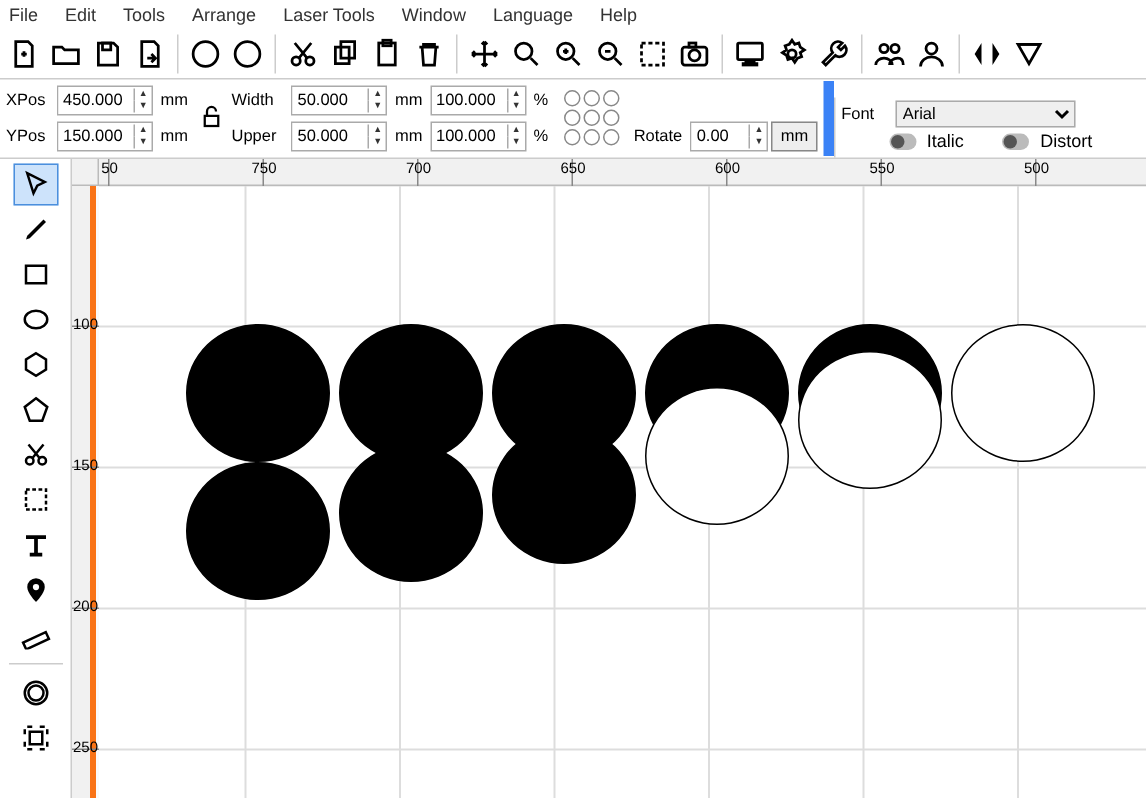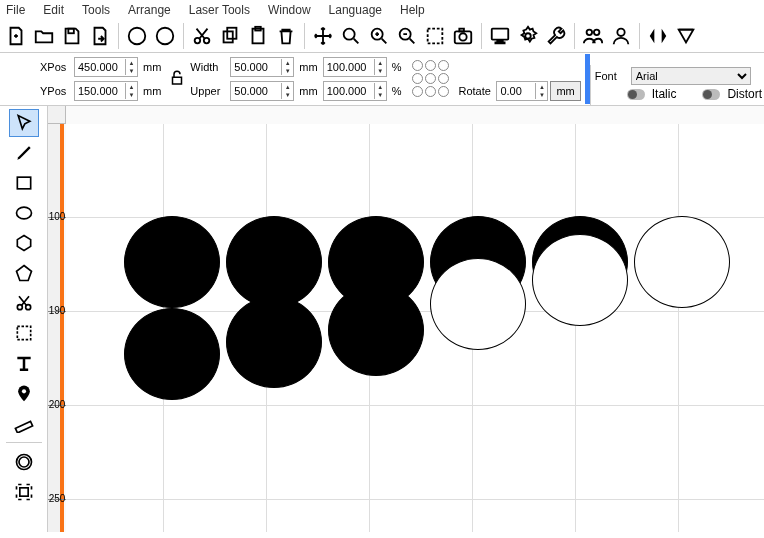--- a/index.html
+++ b/index.html
@@ -4,21 +4,21 @@
 <style>
   * { box-sizing: border-box; margin:0; padding:0; font-family: Arial, sans-serif; }
   body { background:#fff; width:764px; height:538px; overflow:hidden; color:#000; font-size:12px; user-select:none; }
   .menubar { display:flex; gap:18px; padding:3px 6px; font-size:12px; color:#333; background:#fff; }
   .menubar span { cursor:default; }
   .toolbar-main { display:flex; align-items:center; padding:2px 2px; gap:0; border-bottom:1px solid #ccc; }
   .tbtn { width:28px; height:28px; display:flex; align-items:center; justify-content:center; color:#000; }
   .tbtn svg { width:22px; height:22px; stroke:#000; fill:none; stroke-width:2; }
   .sep { width:1px; height:26px; background:#ccc; margin:0 4px; }
   .toolrow2 { display:flex; align-items:center; border-bottom:1px solid #ccc; }
-  .coord-panel { display:flex; align-items:center; padding:3px 4px; gap:4px; border-right:5px solid #3b82f6;margin-left:36px; }
+  .coord-panel { display:flex; align-items:center; padding:3px 4px; gap:4px; border-right:7px solid #3b82f6; }
   .coord-panel .col { display:flex; flex-direction:column; gap:4px; }
   .coord-panel .row { display:flex; align-items:center; gap:2px; }
   .lbl { font-size:11px; min-width:32px; color:#000; }
   .spin { display:flex; align-items:center; border:1px solid #aaa; background:#fff; height:20px; }
   .spin input { border:none; width:50px; height:18px; padding:0 3px; font-size:11px; outline:none; }
   .spin .arrows { display:flex; flex-direction:column; width:12px; }
   .spin .arrows span { font-size:6px; line-height:8px; text-align:center; color:#333; cursor:pointer; border-left:1px solid #aaa; }
   .unit { font-size:11px; color:#000; margin:0 3px; }
   .btn-mm { border:1px solid #888; height:20px; font-size:11px; padding:0 5px; background:#eee; display:flex; align-items:center;}
   .bubbles { display:grid; grid-template-columns:repeat(3,12px); grid-template-rows:repeat(3,12px); gap:1px; margin-left:4px; }
@@ -391,26 +391,49 @@
     <div class="ltool">
         <svg viewBox="0 0 24 24">
           <rect x="7" y="7" width="10" height="10"></rect>
           <path d="M5 3h4M3 5v4M19 3h-4M21 5v4M5 21h4M3 19v-4M19 21h-4M21 19v-4"></path>
         </svg>
       </div>
   </div>
 
   <div class="canvas-wrap">
     <div class="ruler-c"></div>
+    <div class="ruler-h" id="ruler-h">
+        <div class="tick" style="left: 6px;">
+          <span>50</span>
+        </div>
+        <div class="tick" style="left: 109px;">
+          <span>750</span>
+        </div>
+        <div class="tick" style="left: 212px;">
+          <span>700</span>
+        </div>
+        <div class="tick" style="left: 315px;">
+          <span>650</span>
+        </div>
+        <div class="tick" style="left: 418px;">
+          <span>600</span>
+        </div>
+        <div class="tick" style="left: 521px;">
+          <span>550</span>
+        </div>
+        <div class="tick" style="left: 624px;">
+          <span>500</span>
+        </div>
+      </div>
     <div class="ruler-v" id="ruler-v">
         <div class="tick" style="top: 93px;">
           <span>100</span>
         </div>
         <div class="tick" style="top: 187px;">
-          <span>190</span>
+          <span>150</span>
         </div>
         <div class="tick" style="top: 281px;">
           <span>200</span>
         </div>
         <div class="tick" style="top: 375px;">
           <span>250</span>
         </div>
       </div>
     <div class="canvas" id="canvas">
         <div class="shape fill" style="left: 58px; top: 92px; width: 96px; height: 92px;"></div>

